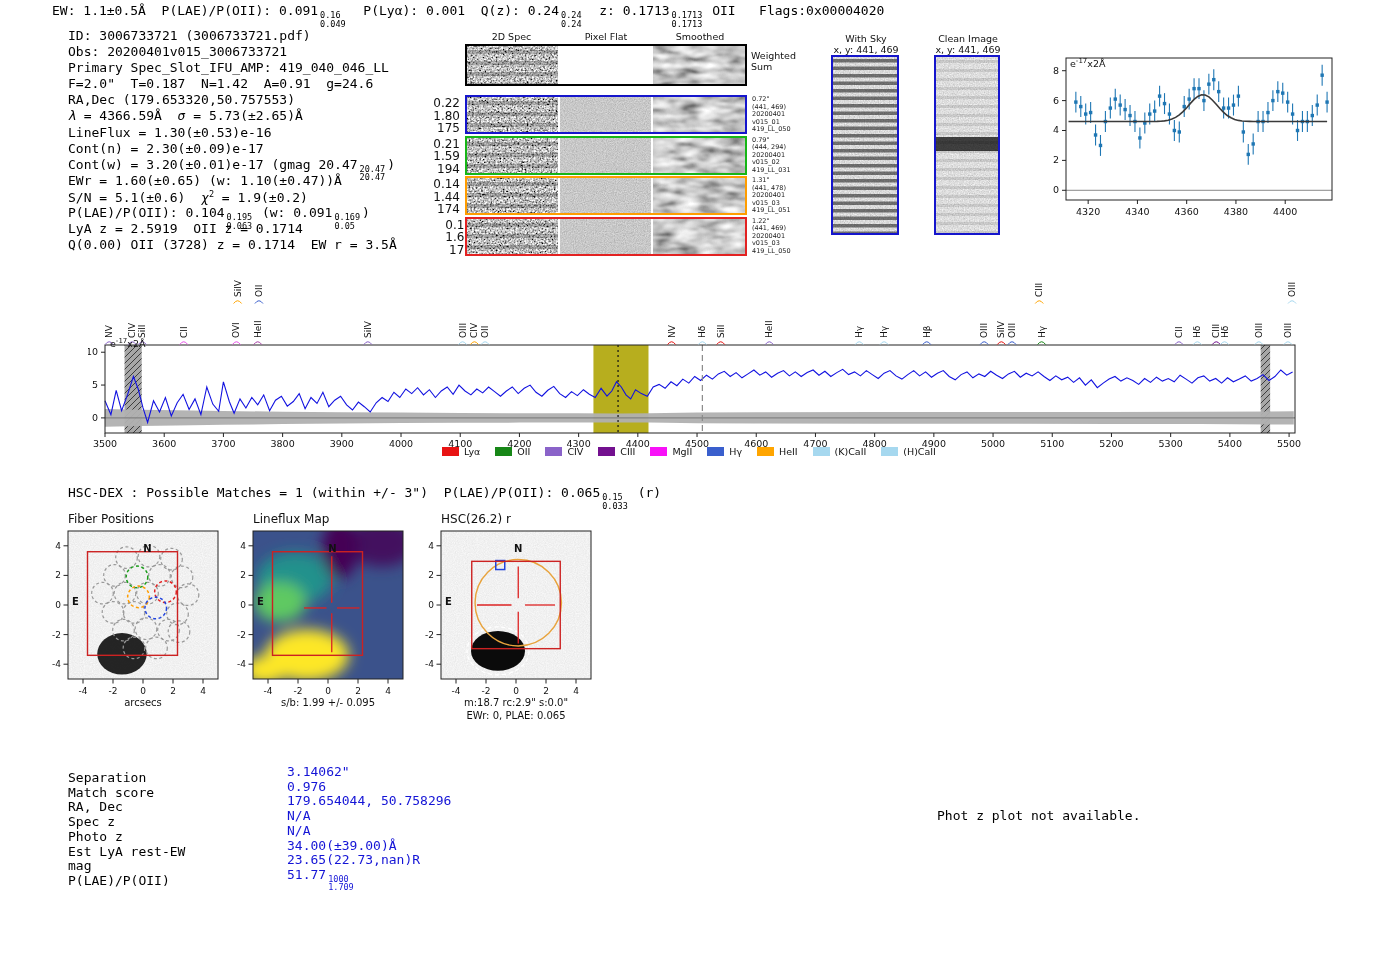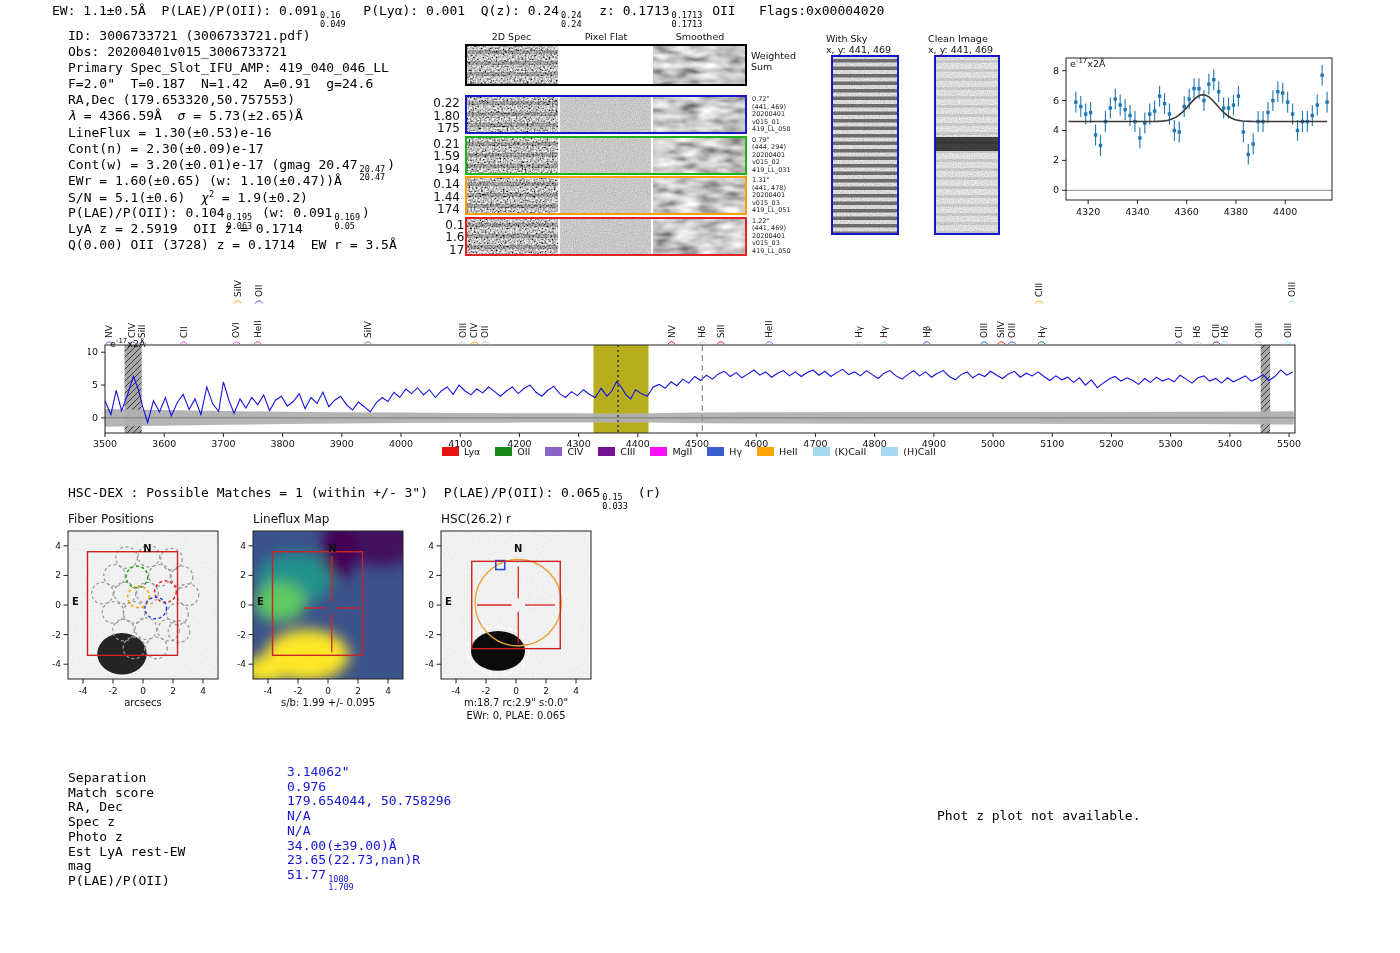--- a/index.html
+++ b/index.html
@@ -12,21 +12,21 @@
         vertical-align:-3px;margin:0 2px;text-align:left;}
   .it{font-style:italic;}
   sup{font-size:8.5px;}
   .coltitle{font-family:"DejaVu Sans",sans-serif;font-size:9.5px;text-align:center;color:#111;}
   .panelbox{position:absolute;box-sizing:border-box;}
   .panel{position:absolute;top:0;bottom:0;overflow:hidden;background:#fff;}
   .rowlab-l{position:absolute;width:30px;text-align:right;font-family:"DejaVu Sans",sans-serif;
             font-size:12px;line-height:12.5px;color:#111;}
   .rowlab-r{position:absolute;width:60px;text-align:left;font-family:"DejaVu Sans",sans-serif;
             font-size:6.5px;line-height:7.6px;color:#222;}
-  .skytitle{font-family:"DejaVu Sans",sans-serif;font-size:9.5px;text-align:left;color:#111;line-height:11px;}
+  .skytitle{font-family:"DejaVu Sans",sans-serif;font-size:9.5px;text-align:center;color:#111;line-height:11px;}
   .anno{font-family:"DejaVu Sans",sans-serif;font-size:9.5px;color:#111;}
   .anno sup{font-size:7px;}
   .legend{display:flex;align-items:center;gap:15px;font-family:"DejaVu Sans",sans-serif;font-size:9.5px;color:#111;}
   .leg-item{display:flex;align-items:center;gap:5px;}
   .leg-sw{width:17px;height:9px;display:inline-block;}
   .cut-title{font-family:"DejaVu Sans",sans-serif;font-size:12px;text-align:left;color:#111;}
   .tbl{font-size:13px;line-height:14.7px;white-space:pre;}
   .tbl-val{color:#1414d6;}
   .tbl-val .frac{font-size:8.5px;line-height:8.5px;}
   svg{display:block;}

